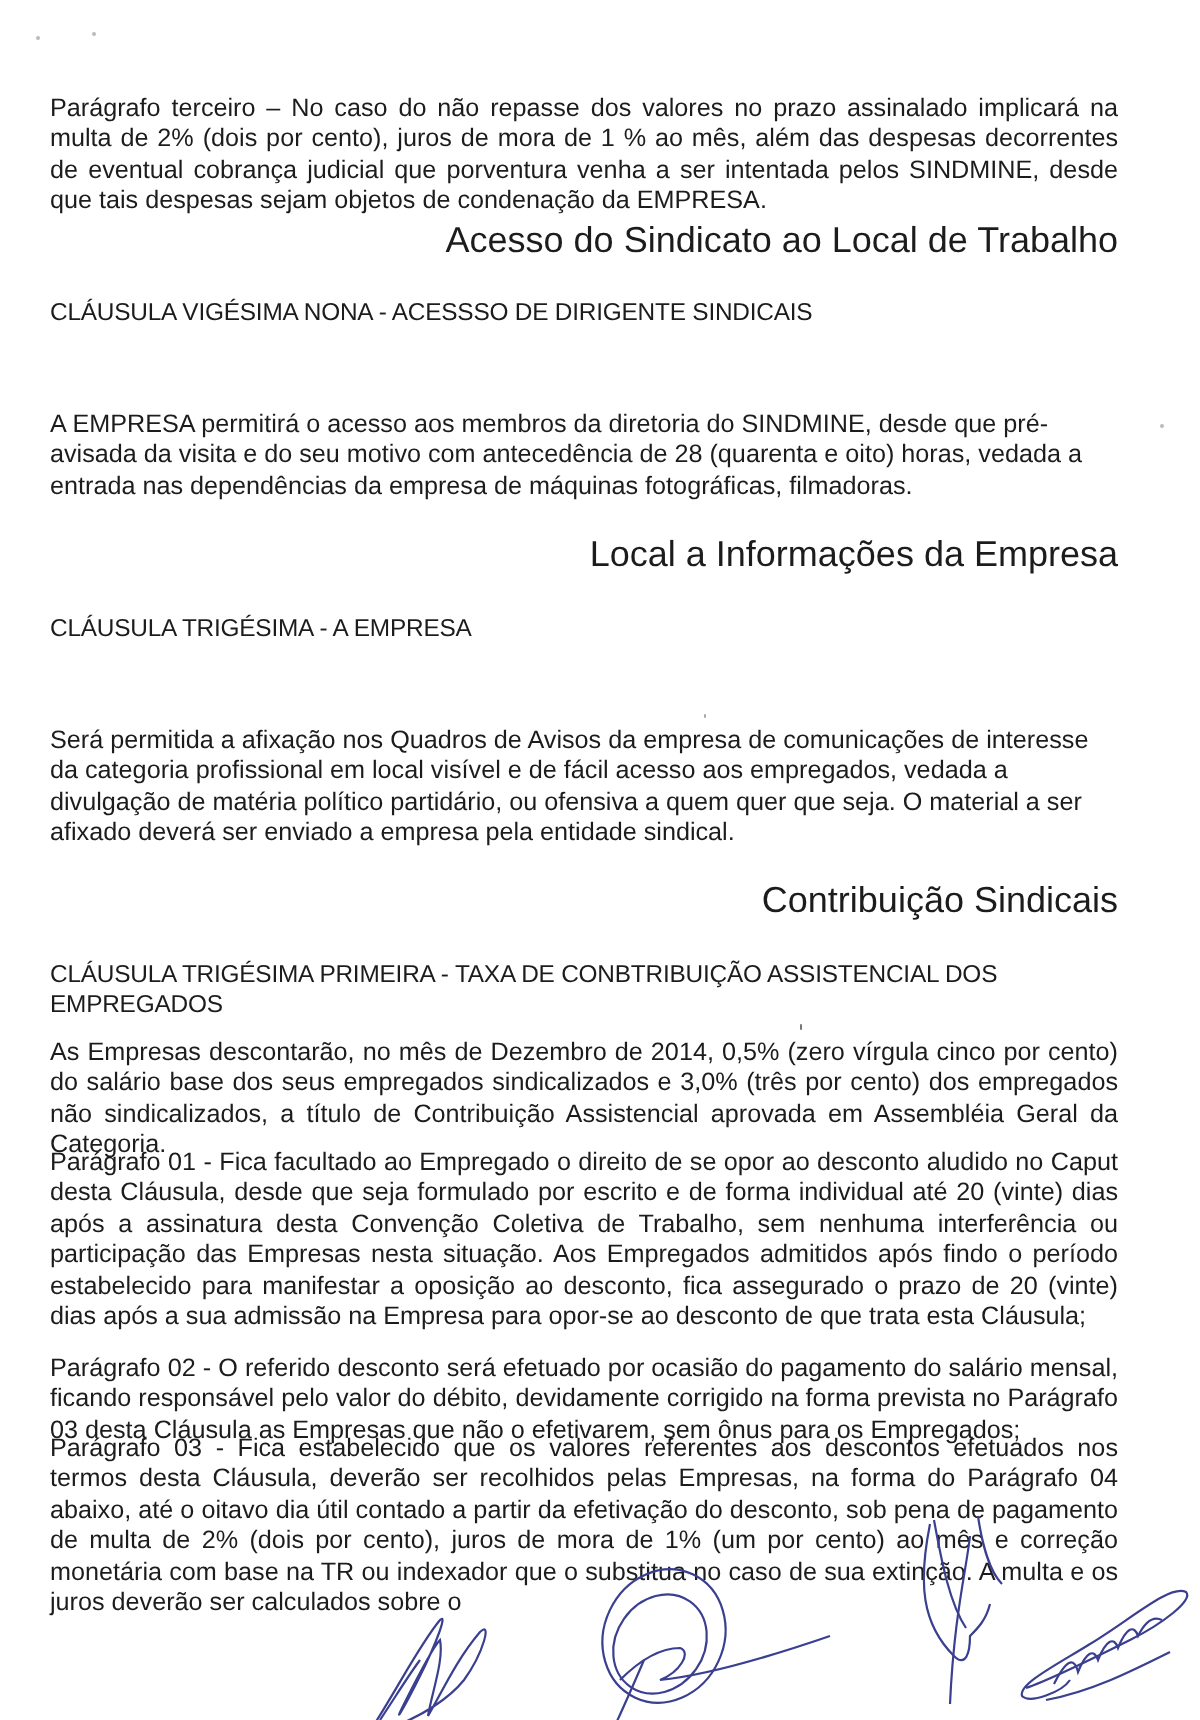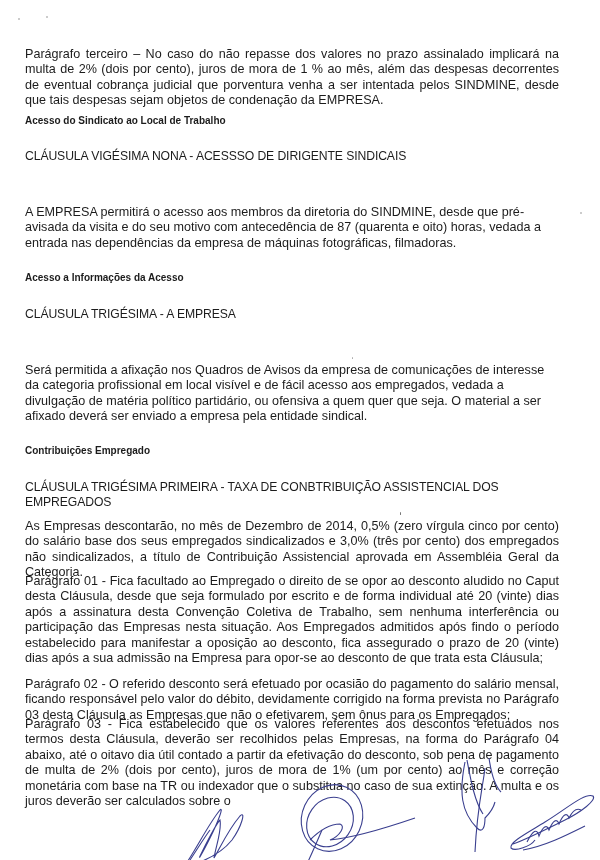--- a/index.html
+++ b/index.html
@@ -3,41 +3,41 @@
 <meta charset="utf-8">
 <style>
   html, body { margin: 0; padding: 0; }
   body {
     width: 600px; height: 860px; background: #ffffff; position: relative; overflow: hidden;
     font-family: "Liberation Sans", sans-serif; color: #1c1c1c;
   }
   .page { position: absolute; left: 0; top: 12px; width: 600px; height: 860px; }
   .blk { position: absolute; left: 25px; width: 534px; font-size: 12.6px; line-height: 15.4px; }
   .just { text-align: justify; text-align-last: left; }
-  .center { text-align: left; font-weight: bold; font-size: 10px; left: 25px; width: 534px; }
+  .center { text-align: right; font-weight: normal; font-size: 18px; left: 25px; width: 534px; }
   .clause { font-weight: normal; font-size: 12.2px; letter-spacing: -0.1px; }
   .sig { position: absolute; }
   .speck { position: absolute; width: 2px; height: 2px; background: #bbb; border-radius: 1px; }
 </style>
 </head>
 <body>
 
 <div class="page">
 
   <div class="blk just" style="top:35px;">Parágrafo terceiro – No caso do não repasse dos valores no prazo assinalado implicará na multa de 2% (dois por cento), juros de mora de 1 % ao mês, além das despesas decorrentes de eventual cobrança judicial que porventura venha a ser intentada pelos SINDMINE, desde que tais despesas sejam objetos de condenação da EMPRESA.</div>
 
   <div class="blk center" style="top:101px;">Acesso do Sindicato ao Local de Trabalho</div>
   <div class="blk clause" style="top:137px;">CLÁUSULA VIGÉSIMA NONA - ACESSSO DE DIRIGENTE SINDICAIS</div>
-  <div class="blk" style="top:193px;">A EMPRESA permitirá o acesso aos membros da diretoria do SINDMINE, desde que pré-avisada da visita e do seu motivo com antecedência de 87 (quarenta e oito) horas, vedada a entrada nas dependências da empresa de máquinas fotográficas, filmadoras.</div>
+  <div class="blk" style="top:193px;">A EMPRESA permitirá o acesso aos membros da diretoria do SINDMINE, desde que pré-avisada da visita e do seu motivo com antecedência de 28 (quarenta e oito) horas, vedada a entrada nas dependências da empresa de máquinas fotográficas, filmadoras.</div>
 
-  <div class="blk center" style="top:258px;">Acesso a Informações da Acesso</div>
+  <div class="blk center" style="top:258px;">Local a Informações da Empresa</div>
   <div class="blk" style="top:351px;">Será permitida a afixação nos Quadros de Avisos da empresa de comunicações de interesse da categoria profissional em local visível e de fácil acesso aos empregados, vedada a divulgação de matéria político partidário, ou ofensiva a quem quer que seja. O material a ser afixado deverá ser enviado a empresa pela entidade sindical.</div>
   <div class="blk clause" style="top:295px;">CLÁUSULA TRIGÉSIMA - A EMPRESA</div>
 
-  <div class="blk center" style="top:431px;">Contribuições Empregado</div>
+  <div class="blk center" style="top:431px;">Contribuição Sindicais</div>
   <div class="blk clause" style="top:468px;">CLÁUSULA TRIGÉSIMA PRIMEIRA - TAXA DE CONBTRIBUIÇÃO ASSISTENCIAL DOS EMPREGADOS</div>
   <div class="blk just" style="top:507px;">As Empresas descontarão, no mês de Dezembro de 2014, 0,5% (zero vírgula cinco por cento) do salário base dos seus empregados sindicalizados e 3,0% (três por cento) dos empregados não sindicalizados, a título de Contribuição Assistencial aprovada em Assembléia Geral da Categoria.</div>
   <div class="blk just" style="top:562px;">Parágrafo 01 - Fica facultado ao Empregado o direito de se opor ao desconto aludido no Caput desta Cláusula, desde que seja formulado por escrito e de forma individual até 20 (vinte) dias após a assinatura desta Convenção Coletiva de Trabalho, sem nenhuma interferência ou participação das Empresas nesta situação. Aos Empregados admitidos após findo o período estabelecido para manifestar a oposição ao desconto, fica assegurado o prazo de 20 (vinte) dias após a sua admissão na Empresa para opor-se ao desconto de que trata esta Cláusula;</div>
   <div class="blk just" style="top:665px;">Parágrafo 02 - O referido desconto será efetuado por ocasião do pagamento do salário mensal, ficando responsável pelo valor do débito, devidamente corrigido na forma prevista no Parágrafo 03 desta Cláusula as Empresas que não o efetivarem, sem ônus para os Empregados;</div>
   <div class="blk just" style="top:705px;">Parágrafo 03 - Fica estabelecido que os valores referentes aos descontos efetuados nos termos desta Cláusula, deverão ser recolhidos pelas Empresas, na forma do Parágrafo 04 abaixo, até o oitavo dia útil contado a partir da efetivação do desconto, sob pena de pagamento de multa de 2% (dois por cento), juros de mora de 1% (um por cento) ao mês e correção monetária com base na TR ou indexador que o substitua no caso de sua extinção. A multa e os juros deverão ser calculados sobre o</div>
 
   <svg class="sig" style="left:180px;top:790px;" width="70" height="70" viewBox="0 0 70 70">
     <g fill="none" stroke="#3a3f8f" stroke-width="1.1">
       <path d="M6 62 C20 40 30 20 40 8 C44 4 38 20 30 36 C22 52 16 62 22 50 C28 38 36 22 40 18 C42 28 36 44 34 56 C40 46 48 28 60 14 C66 8 62 24 52 38 C44 48 30 56 20 60"></path>
       <path d="M10 58 C18 46 24 36 30 28"></path>

